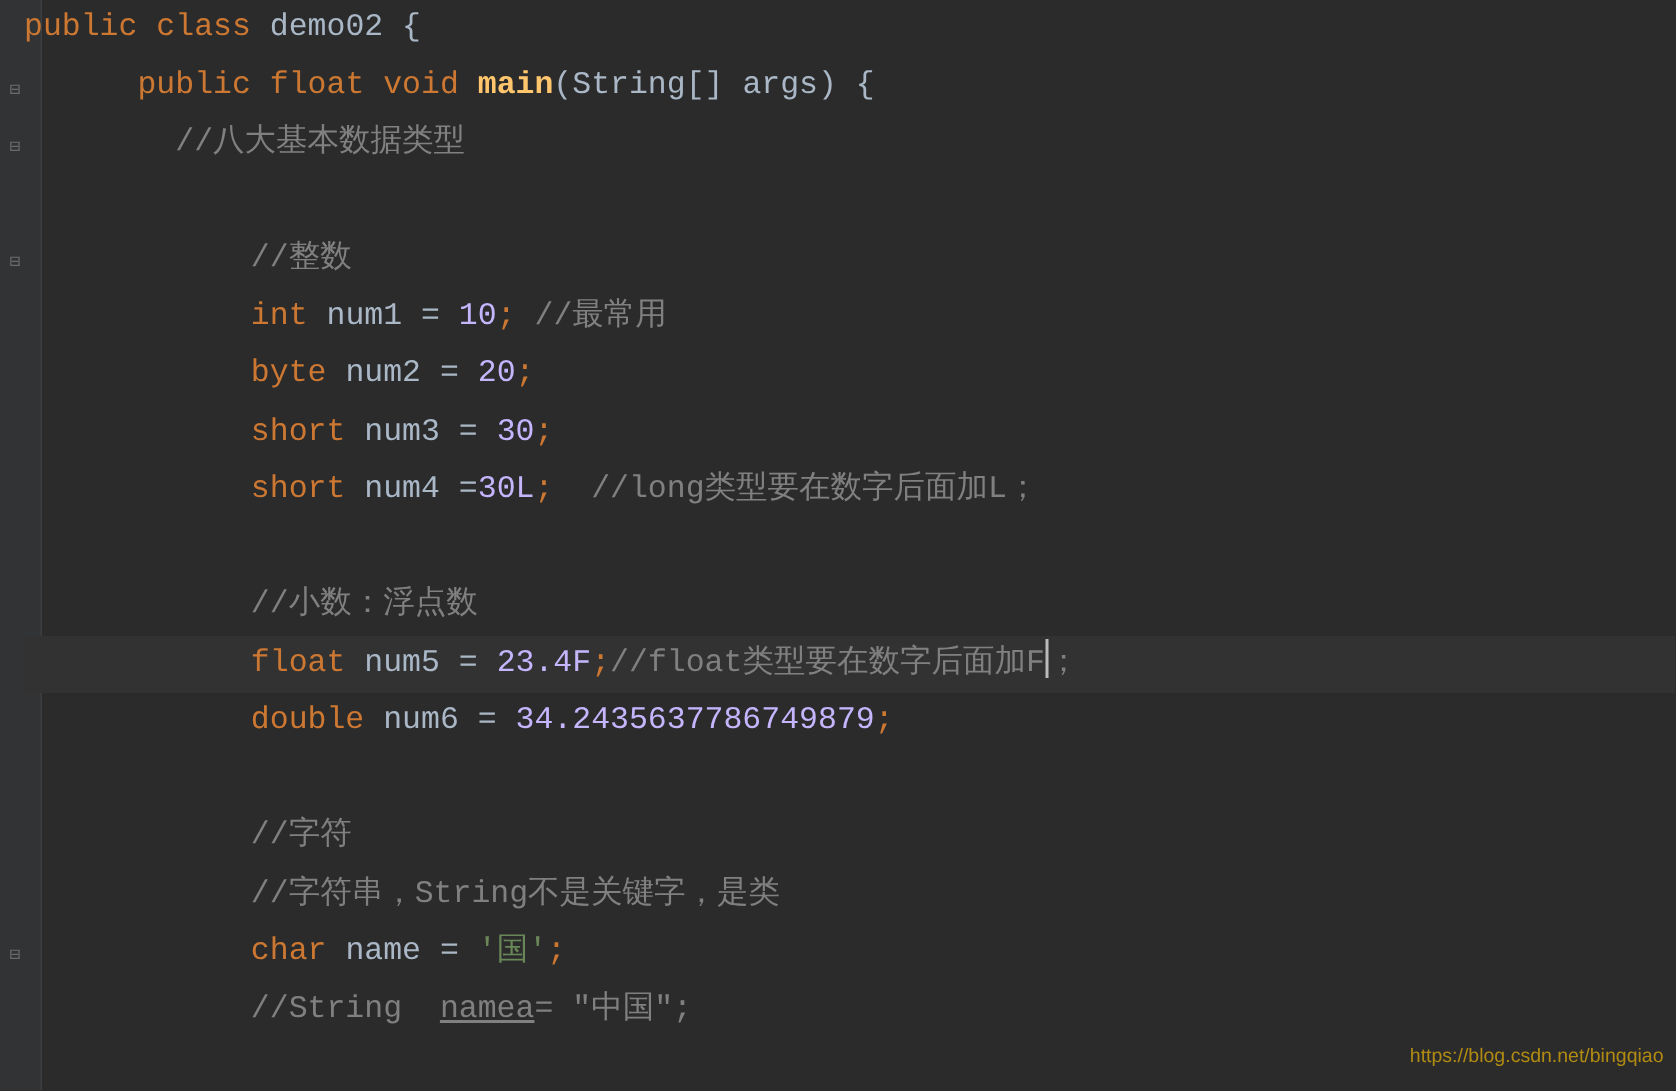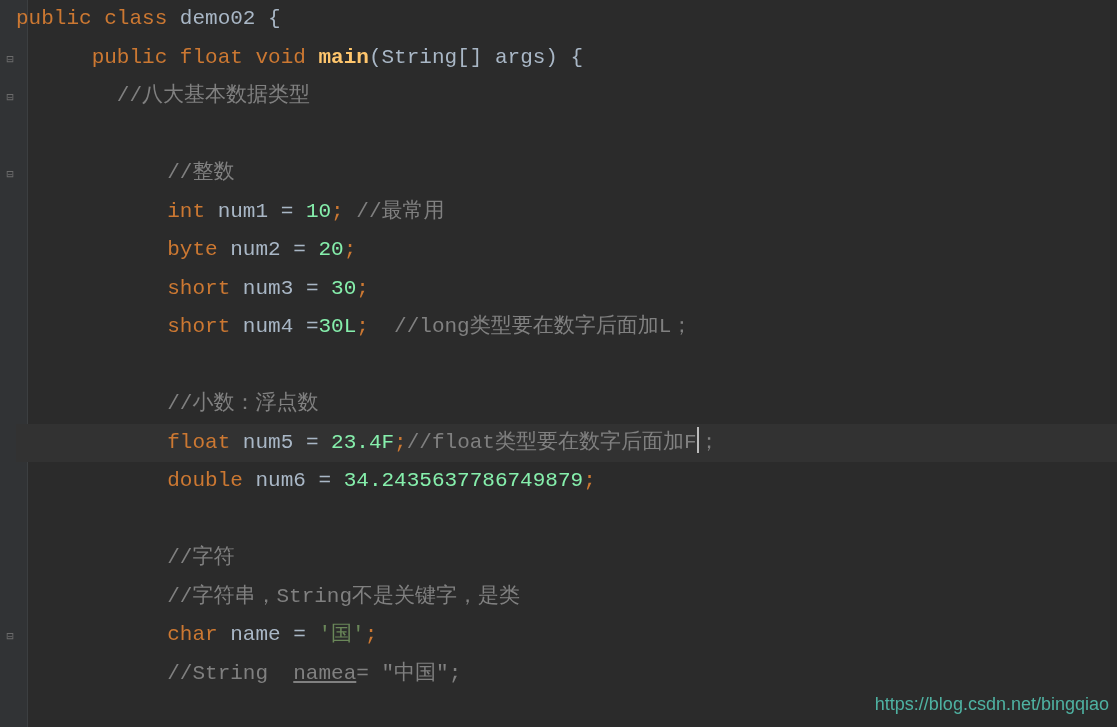--- a/index.html
+++ b/index.html
@@ -57,39 +57,39 @@
       height: 38.5px;
       white-space: pre;
       padding-left: 0;
     }
     .line-highlight {
       background: #323232;
     }
     .kw-orange { color: #cc7832; }
     .kw-yellow { color: #ffc66d; font-weight: bold; }
     .identifier { color: #a9b7c6; }
-    .number { color: #86efac; }
+    .number { color: #c4b5fd; }
     .comment { color: #808080; }
     .string { color: #6a8759; }
     .underline { text-decoration: underline; text-decoration-color: #808080; }
     .caret {
       display: inline-block;
       width: 2px;
       height: 26px;
       background: #bbbbbb;
       vertical-align: middle;
       margin-bottom: 4px;
     }
     .watermark {
       position: absolute;
       bottom: 4px;
       right: 8px;
-      font-size: 18px;
+      font-size: 13px;
       font-family: Arial, sans-serif;
-      color: #5eead4;
+      color: #eab308;
       opacity: 0.7;
     }
   </style>
 </head>
 <body>
 
 <div class="gutter">
   <div class="gutter-icon fold-icon" style="top:52px;">⊟</div>
   <div class="gutter-icon fold-icon" style="top:90px;">⊟</div>
   <div class="gutter-icon fold-icon" style="top:167px;">⊟</div>

